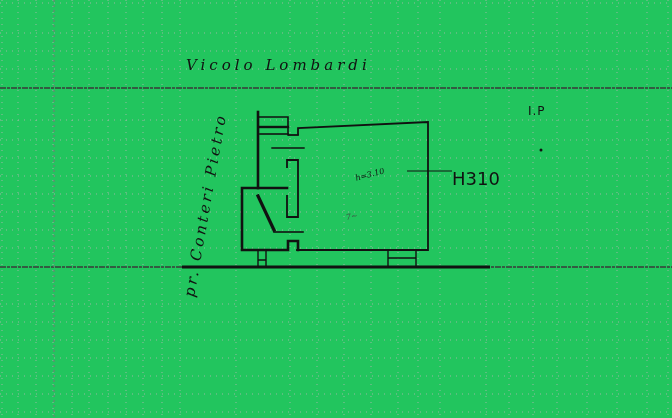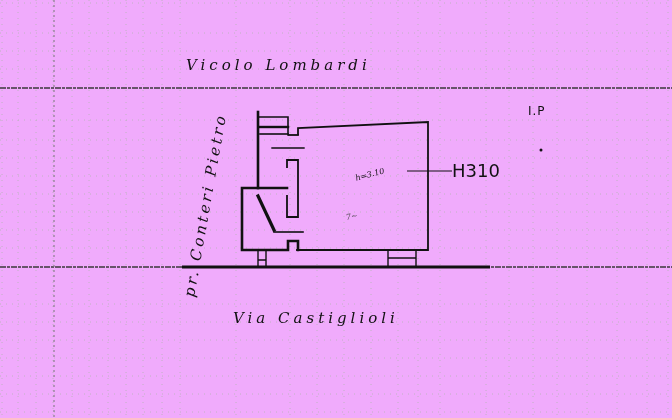--- a/index.html
+++ b/index.html
@@ -1,24 +1,24 @@
 <!DOCTYPE html>
 <html><head>
 <meta charset="utf-8">
 <style>
   html, body { margin: 0; padding: 0; background: #ffffff; }
   body { width: 672px; height: 418px; overflow: hidden; position: relative; }
-  .sheet { position: absolute; left: 0; top: 0; width: 672px; height: 418px; background: #f0abfc; }
+  .sheet { position: absolute; left: 0; top: 0; width: 672px; height: 418px; background: #22c55e; }
   svg.plan { position: absolute; left: 0; top: 0; }
   .label { position: absolute; font-family: "DejaVu Serif", serif; color: #111; white-space: nowrap; font-style: italic; }
   .street-top { left: 186px; top: 56px; font-size: 15px; letter-spacing: 4px; }
   .street-bottom { left: 233px; top: 309px; font-size: 15px; letter-spacing: 4px; }
   .side-street { left: 112px; top: 196px; font-size: 15px; letter-spacing: 3px; transform: rotate(-80deg); transform-origin: center; }
   .corner-mark { left: 528px; top: 104px; font-size: 12px; font-family: "DejaVu Sans", sans-serif; font-style: normal; letter-spacing: 1px; }
-  .ref-code { left: 452px; top: 160px; font-size: 18px; font-family: "DejaVu Sans", sans-serif; font-style: normal; }
+  .ref-code { left: 452px; top: 168px; font-size: 18px; font-family: "DejaVu Sans", sans-serif; font-style: normal; }
   .height-note { left: 355px; top: 170px; font-size: 8px; transform: rotate(-15deg); }
   .area-note { left: 346px; top: 212px; font-size: 8px; transform: rotate(-10deg); color: #444; }
 </style>
 </head>
 <body>
 
 <div class="sheet">
 
   <svg class="plan" width="672" height="418" viewBox="0 0 672 418">
 
@@ -104,19 +104,18 @@
       <path d="M 258 250 L 258 267 M 266 250 L 266 267 M 258 260 L 266 260" stroke-width="1.4"></path>
       <path d="M 388 250 L 388 267 M 416 250 L 416 267 M 388 258 L 416 258" stroke-width="1.4"></path>
     </g>
 
     <line x1="407" y1="171" x2="452" y2="171" stroke="#111" stroke-width="1.2"></line>
 
     <circle cx="541" cy="150" r="1.5" fill="#111"></circle>
   </svg>
 
   <div class="label street-top">Vicolo Lombardi</div>
-  <div class="label street-bottom">Via Castiglioli</div>
   <div class="label side-street">pr. Conteri Pietro</div>
   <div class="label corner-mark">I.P</div>
   <div class="label ref-code">H310</div>
   <div class="label height-note">h=3.10</div>
   <div class="label area-note">7~</div>
 </div>
 
 </body></html>

